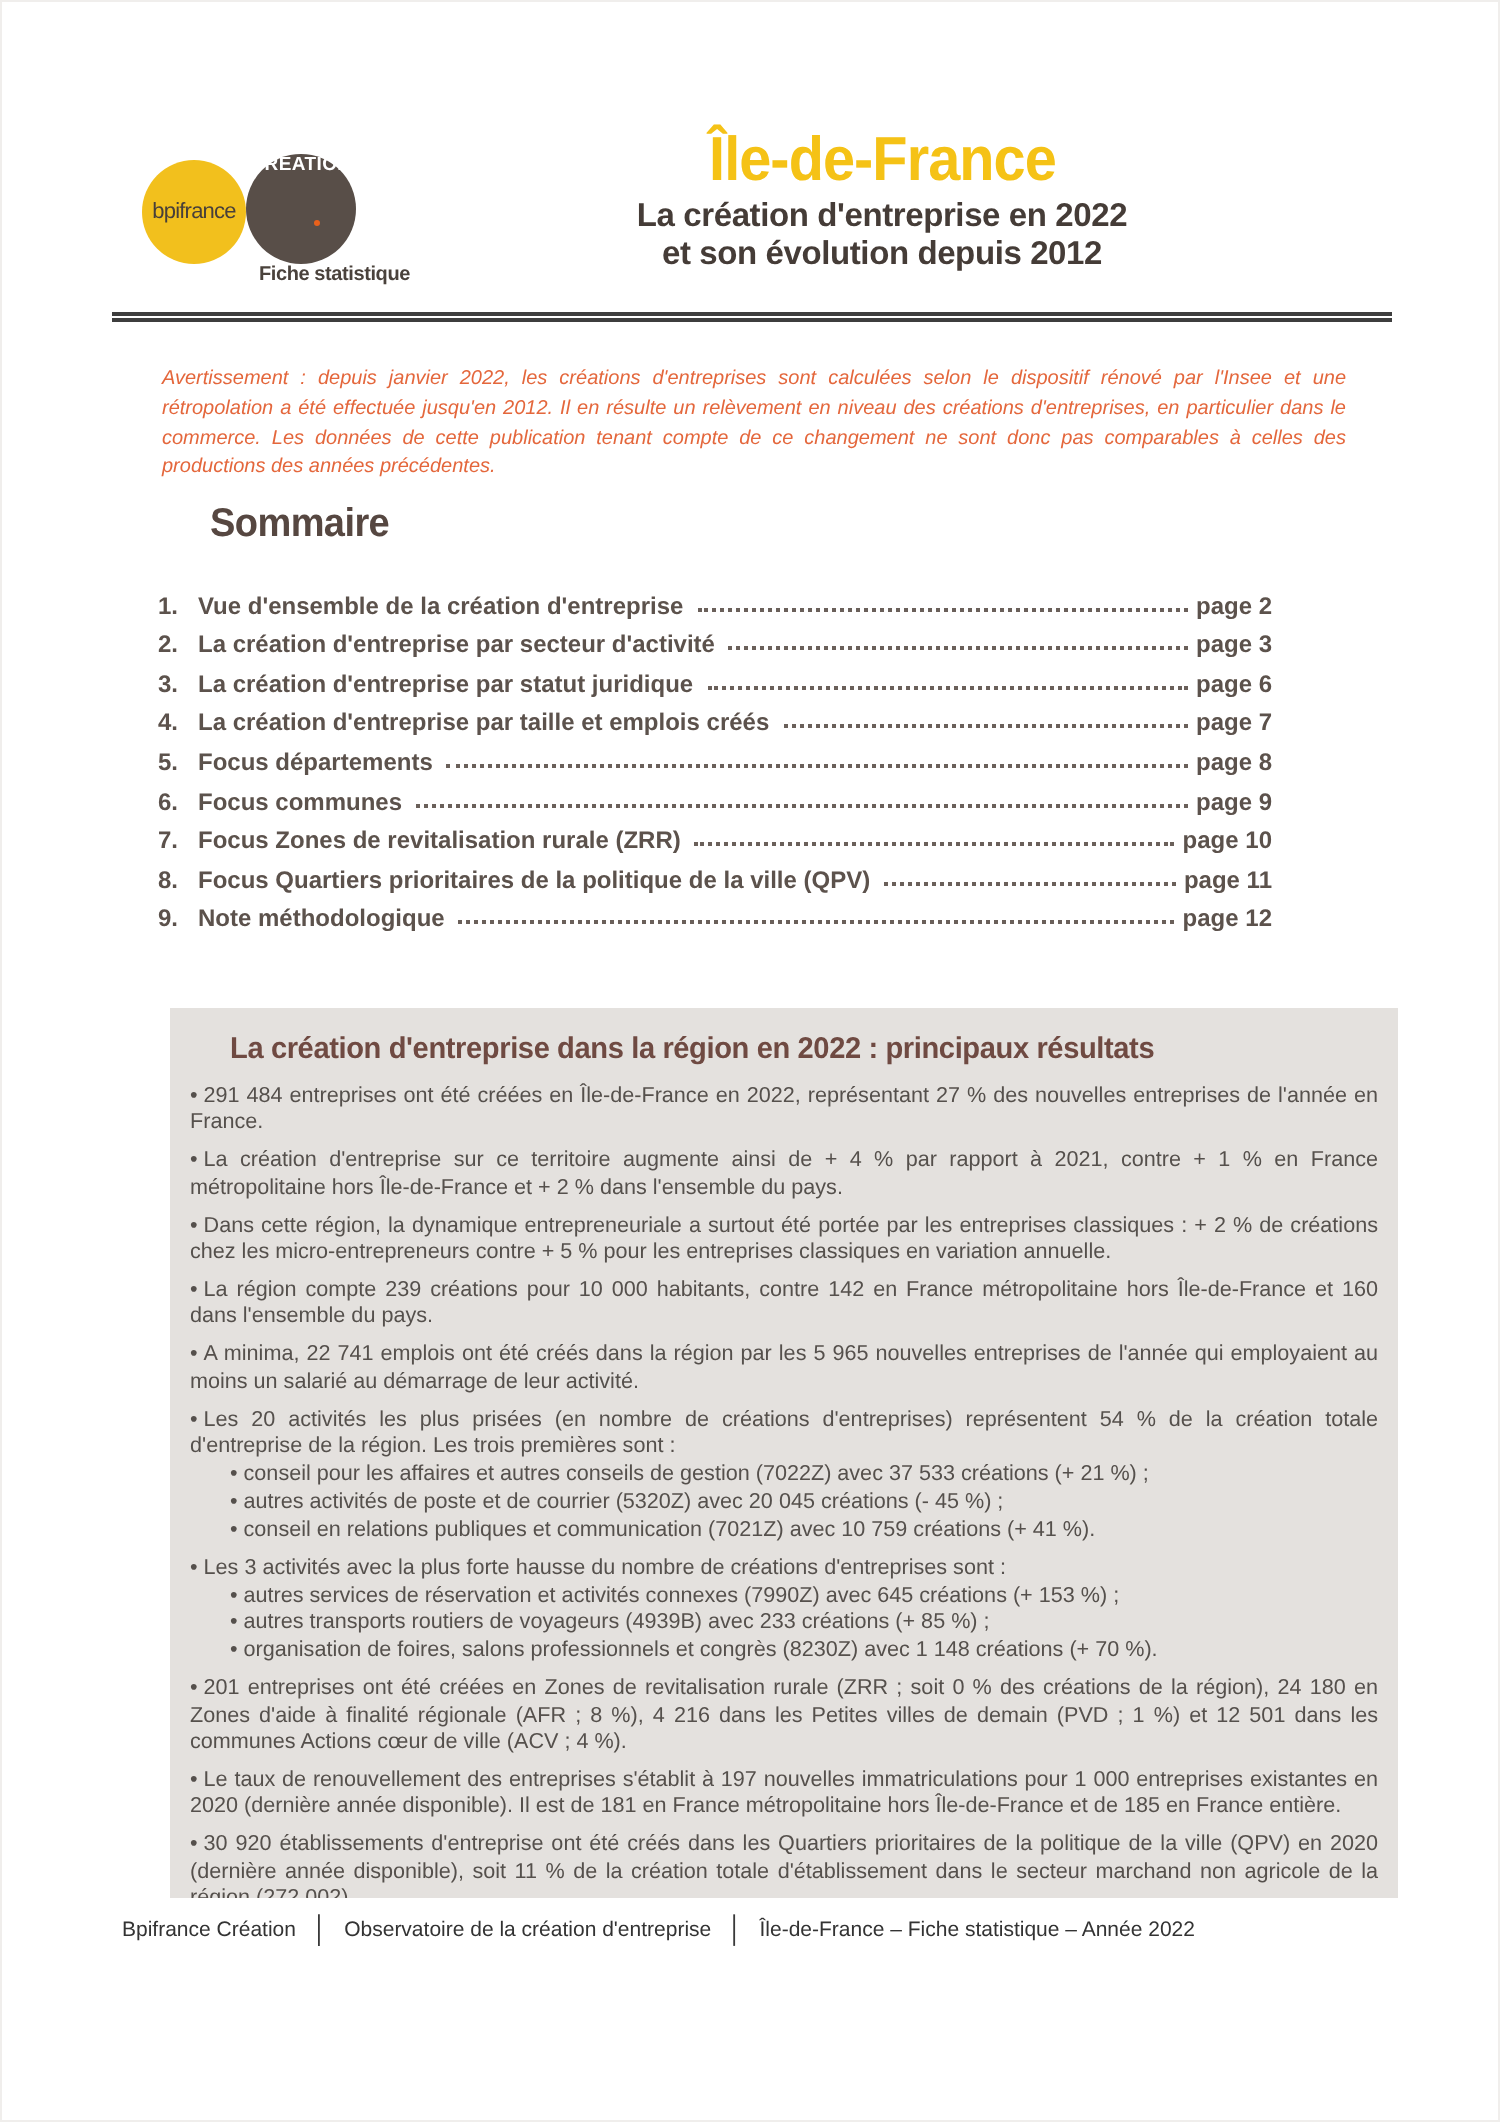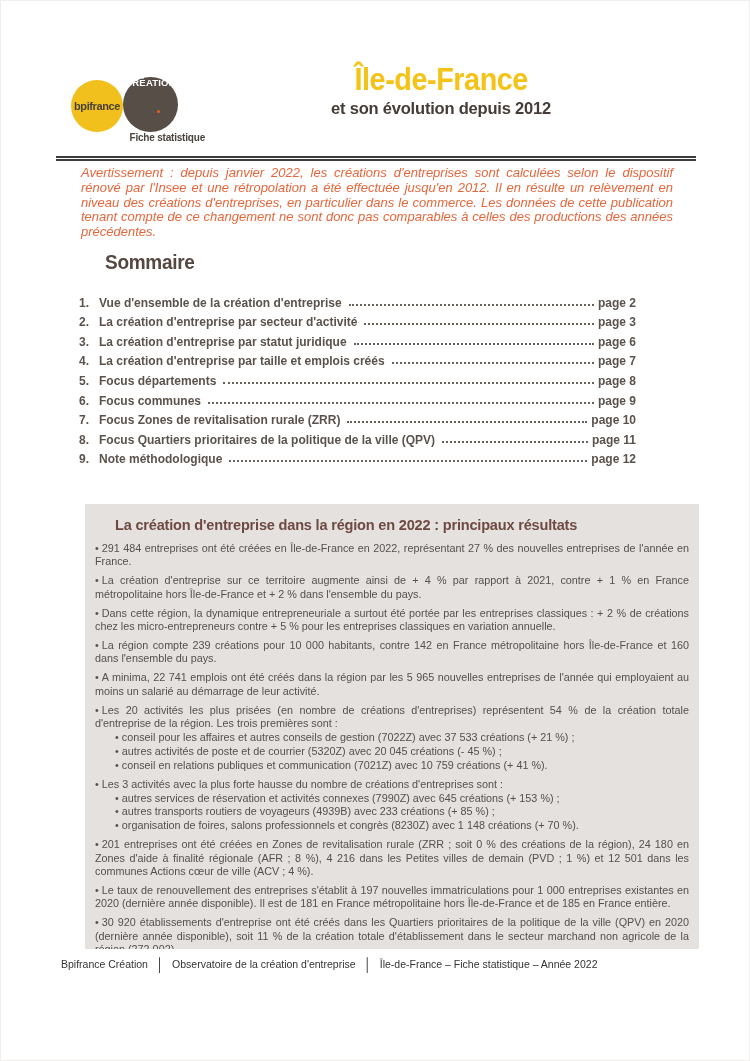--- a/index.html
+++ b/index.html
@@ -8,42 +8,42 @@
     position:relative;width:750px;height:1061px;margin:0 auto;
     background:#fff;border:1px solid #f0eeec;box-sizing:border-box;
     font-family:"Liberation Sans", sans-serif;overflow:hidden;
   }
   
   .logos{position:absolute;left:70px;top:76px;display:flex;align-items:center;}
   .logo-yellow{
     width:52px;height:52px;border-radius:50%;background:#f2c01d;
     display:flex;align-items:center;justify-content:center;margin-top:2px;
   }
-  .logo-yellow span{font-size:11px;font-weight:bold;color:#473f3a;letter-spacing:-.4px;}
+  .logo-yellow span{font-size:11px;font-weight:normal;color:#473f3a;letter-spacing:-.4px;}
   .logo-brown{
     position:relative;width:55px;height:55px;border-radius:50%;background:#584e48;
     display:flex;align-items:flex-start;justify-content:center;margin-left:0px;
   }
   .logo-brown .logo-txt{font-size:9.5px;font-weight:bold;color:#fff;letter-spacing:.2px;}
   .logo-brown .dot{position:absolute;left:62%;top:60%;width:3px;height:3px;border-radius:50%;background:#e8611c;}
   .tagline{
     position:absolute;left:48px;top:131px;width:156px;text-align:right;
     font-size:10px;font-weight:bold;color:#4a423c;letter-spacing:-.2px;
   }
   .titleblock{position:absolute;left:220px;top:62px;width:440px;text-align:center;}
   .region{
     margin:0;font-size:31px;line-height:34px;font-weight:bold;color:#f5c216;
     letter-spacing:-.5px;display:inline-block;transform:scaleX(.93);
   }
   .subtitle{margin-top:2px;font-size:16.5px;line-height:18.5px;font-weight:bold;color:#453c37;letter-spacing:-.2px;}
   .rule{position:absolute;left:55px;top:155px;width:640px;height:1px;border-top:2px solid #3e3e3e;border-bottom:2px solid #3e3e3e;}
   
   .warning{
-    position:absolute;left:80px;top:165px;width:592px;margin:0;
-    font-size:13px;line-height:14.8px;font-style:italic;color:#e4673c;text-align:justify;
+    position:absolute;left:80px;top:182px;width:592px;margin:0;
+    font-size:10px;line-height:14.8px;font-style:italic;color:#e4673c;text-align:justify;
   }
   
   .sommaire-title{
     position:absolute;left:104px;top:250px;margin:0;font-size:20px;color:#564741;
     display:inline-block;transform:scaleX(.95);transform-origin:left;letter-spacing:-.3px;
   }
   .toc{position:absolute;left:78px;top:289px;width:557px;}
   .toc-row{display:flex;align-items:flex-end;height:19.6px;font-size:12px;font-weight:bold;color:#5c524c;}
   .toc-row .num{width:20px;flex:none;}
   .toc-row .lbl{white-space:nowrap;}
@@ -78,20 +78,21 @@
     <div class="logo-brown">
       <span class="logo-txt">CRÉATION</span>
       <span class="dot"></span>
     </div>
   </div>
   <div class="tagline">Fiche statistique</div>
 
   <div class="titleblock">
     <h1 class="region">Île-de-France</h1>
     <div class="subtitle">
+      <div>La création d'entreprise en 2022</div>
       <div>et son évolution depuis 2012</div>
     </div>
   </div>
 
   <div class="rule"></div>
 
   <p class="warning">Avertissement : depuis janvier 2022, les créations d'entreprises sont calculées selon le dispositif rénové par l'Insee et une rétropolation a été effectuée jusqu'en 2012. Il en résulte un relèvement en niveau des créations d'entreprises, en particulier dans le commerce. Les données de cette publication tenant compte de ce changement ne sont donc pas comparables à celles des productions des années précédentes.</p>
 
   <h2 class="sommaire-title">Sommaire</h2>
 

